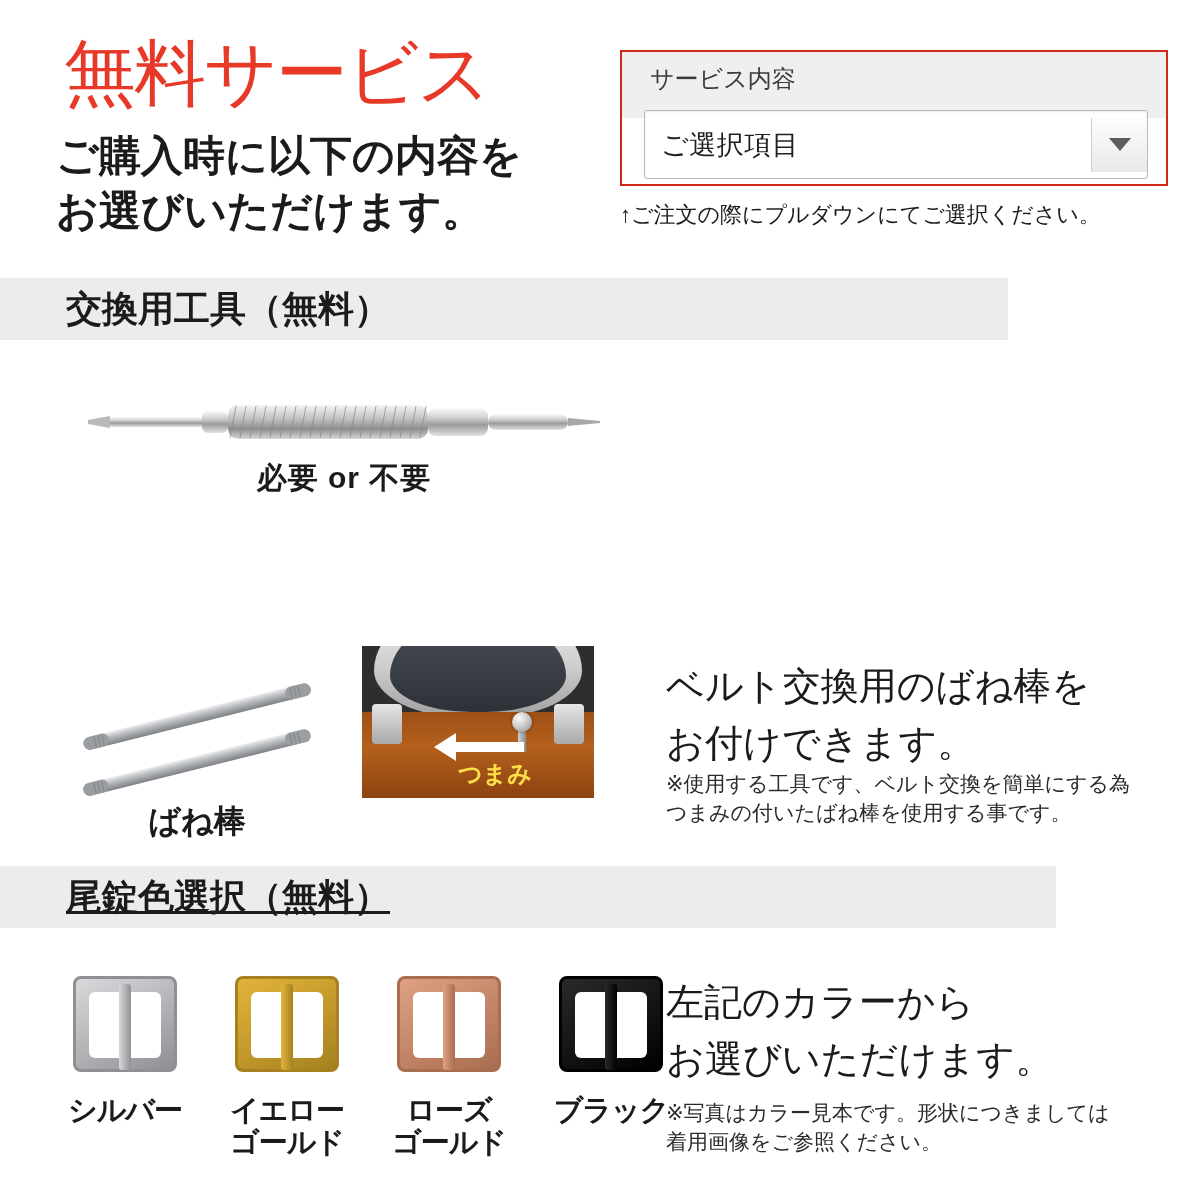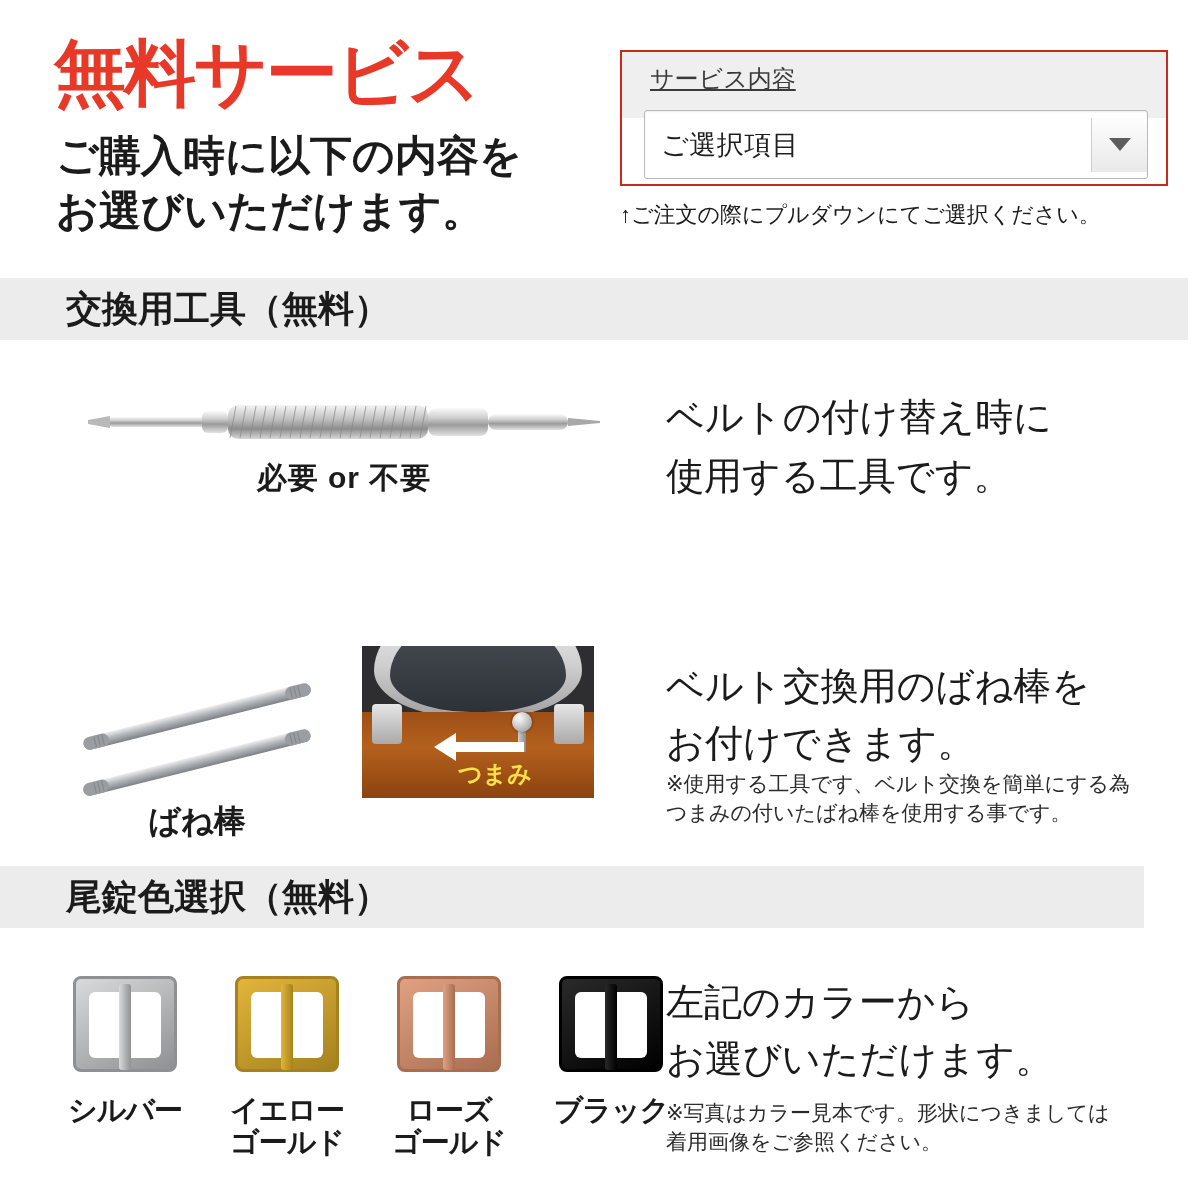--- a/index.html
+++ b/index.html
@@ -9,42 +9,41 @@
     background: #ffffff;
     font-family: "Liberation Sans", "DejaVu Sans", sans-serif;
     color: #1b1b1b;
     overflow: hidden;
   }
   .page { position: relative; width: 1200px; height: 1200px; }
 
   
   .header { position: relative; height: 258px; }
   .title-main {
-    position: absolute; left: 54px; top: 26px;
-    font-size: 72px; font-weight: bold; letter-spacing: -2px;
+    position: absolute; left: 64px; top: 26px;
+    font-size: 72px; font-weight: normal; letter-spacing: -2px;
     color: #e83828; white-space: nowrap;
   }
   .title-sub {
     position: absolute; left: 56px; top: 128px;
     font-size: 42px; font-weight: bold; line-height: 1.32;
     color: #1b1b1b; white-space: pre-line; letter-spacing: 0px;
   }
 
   .select-box {
     position: absolute; left: 620px; top: 50px;
     width: 548px; height: 136px;
     border: 2px solid #cc2a18;
     background: #ffffff;
   }
   .select-label {
     position: absolute; left: 0; top: 0; width: 100%; height: 66px;
     background: #efefef;
     font-size: 24px; color: #3a3a3a;
     padding: 11px 0 0 28px;
-    text-decoration: underline;
   }
   .select-field {
     position: absolute; left: 22px; top: 58px;
     width: 504px; height: 69px;
     background: #ffffff;
     border: 1px solid #b9b9b9;
     border-radius: 3px;
     box-shadow: inset 0 1px 2px rgba(0,0,0,.08);
     display: flex; align-items: center;
   }
@@ -71,23 +70,23 @@
 
   
   .band {
     background: #ececec;
     height: 62px;
     display: flex; align-items: center;
     padding-left: 66px;
     font-size: 36px; font-weight: bold; letter-spacing: 0px;
     color: #1b1b1b;
   }
-  .band.b1 { position: absolute; left: 0; top: 278px; width: 1188px; }
+  .band.b1 { position: absolute; left: 0; top: 278px; width: 1008px; }
   .band.b2 { position: absolute; left: 0; top: 548px; width: 1200px; }
-  .band.b3 { position: absolute; left: 0; top: 866px; width: 1144px; }
+  .band.b3 { position: absolute; left: 0; top: 866px; width: 1056px; text-decoration: underline; }
   .band.b2 { font-size: 34px; }
 
   
   .sec1 { position: absolute; left: 0; top: 340px; width: 1200px; height: 208px; }
   .tool-wrap { position: absolute; left: 84px; top: 52px; width: 520px; }
   .tool-caption {
     position: absolute; left: 84px; top: 118px; width: 520px;
     text-align: center; font-size: 30px; font-weight: bold; letter-spacing: 1px;
   }
   .sec1-text {
@@ -261,22 +260,20 @@
             <line x1="322" y1="14" x2="316" y2="46"></line>
           <line x1="332" y1="14" x2="326" y2="46"></line>
             <line x1="342" y1="14" x2="336" y2="46"></line>
         </g>
         <rect x="344" y="16" width="60" height="28" rx="8" fill="url(#steel)"></rect>
         <rect x="404" y="22" width="80" height="16" rx="8" fill="url(#steel)"></rect>
         <path d="M484 26 L516 29 L516 31 L484 34 Z" fill="#a8a8a8"></path>
       </svg>
     </div>
     <div class="tool-caption">必要 or 不要</div>
-    <div class="sec1-text">ベルトの付け替え時に
-使用する工具です。</div>
   </div>
 
   <div class="sec2">
     <div class="bars-wrap">
       <svg width="270" height="140" viewBox="0 0 270 140">
         <defs>
           <linearGradient id="bar" x1="0" y1="0" x2="0" y2="1">
             <stop offset="0%" stop-color="#eeeeee"></stop>
             <stop offset="45%" stop-color="#b4b7bb"></stop>
             <stop offset="100%" stop-color="#7c7f83"></stop>

